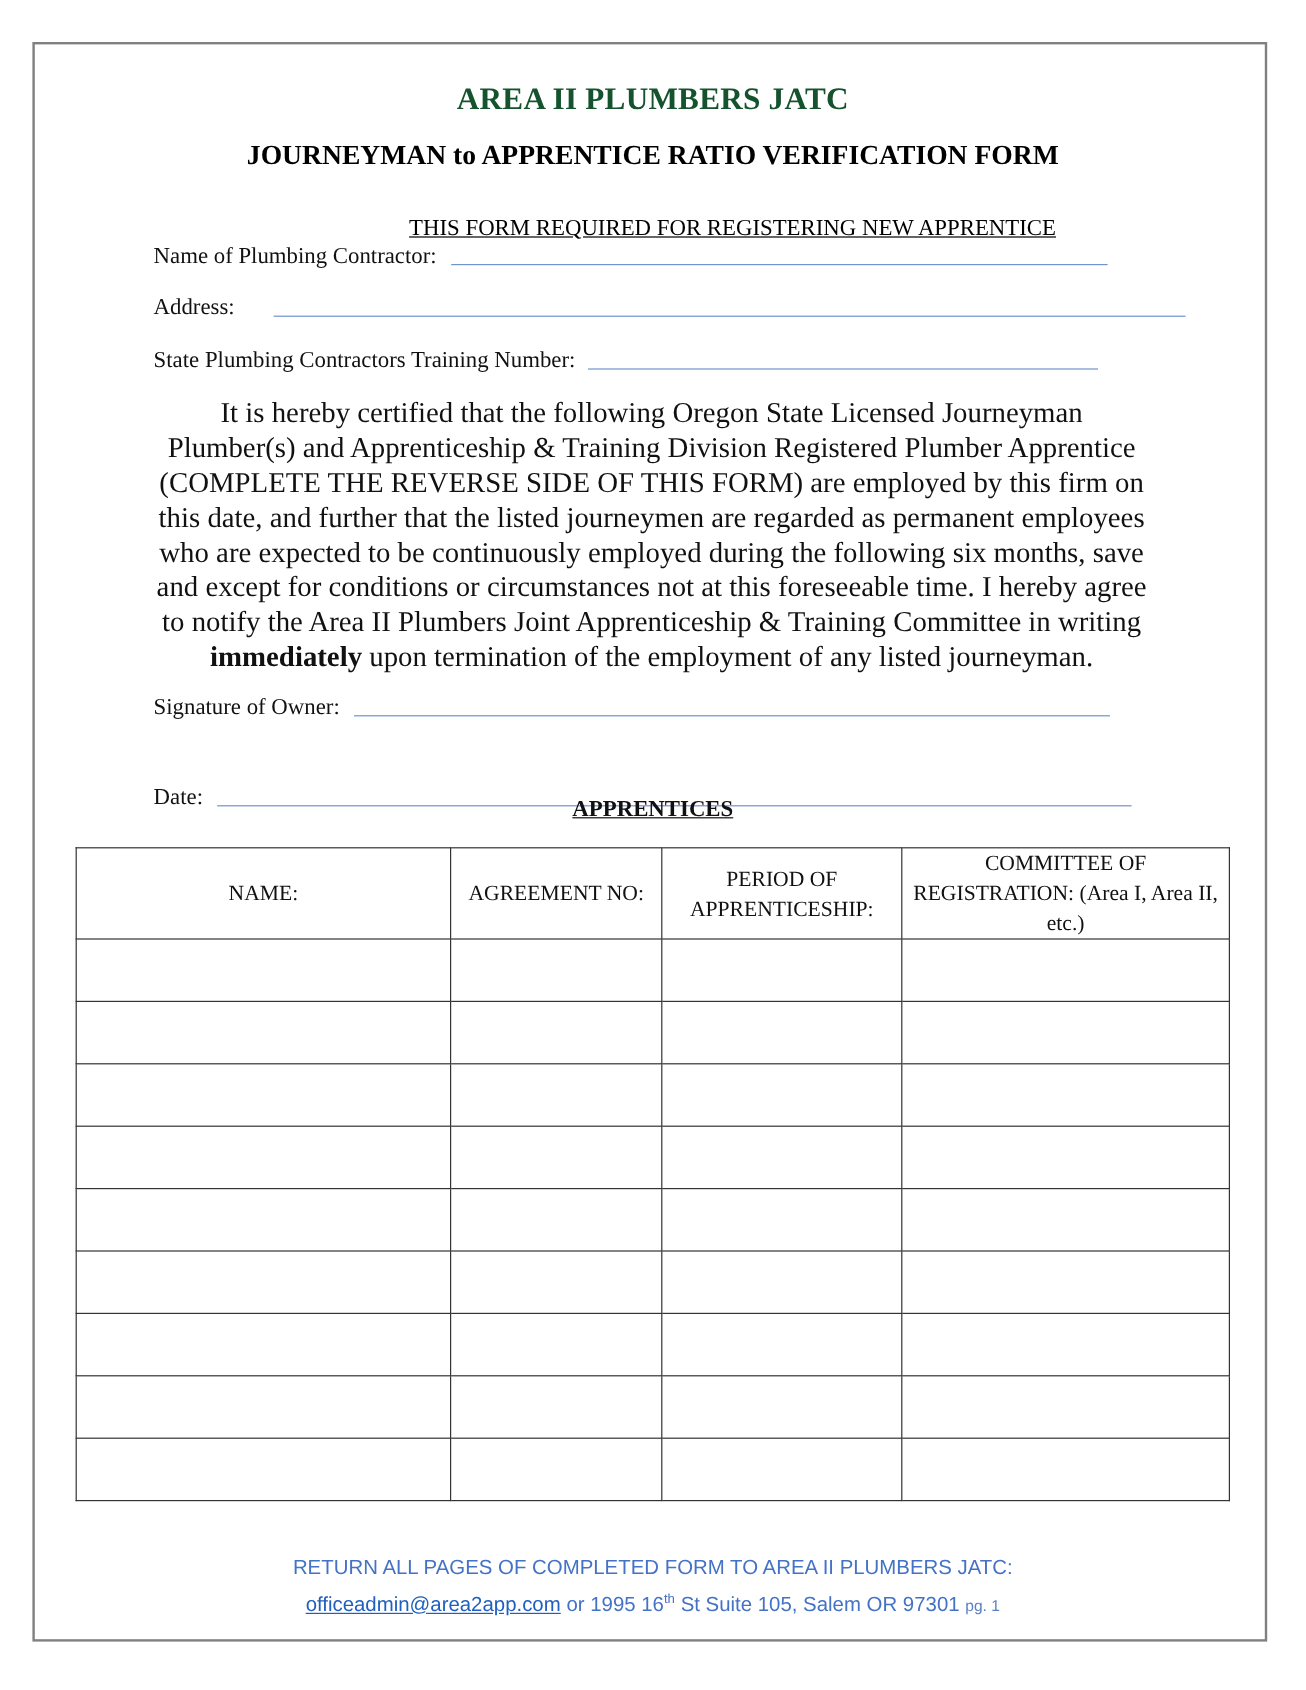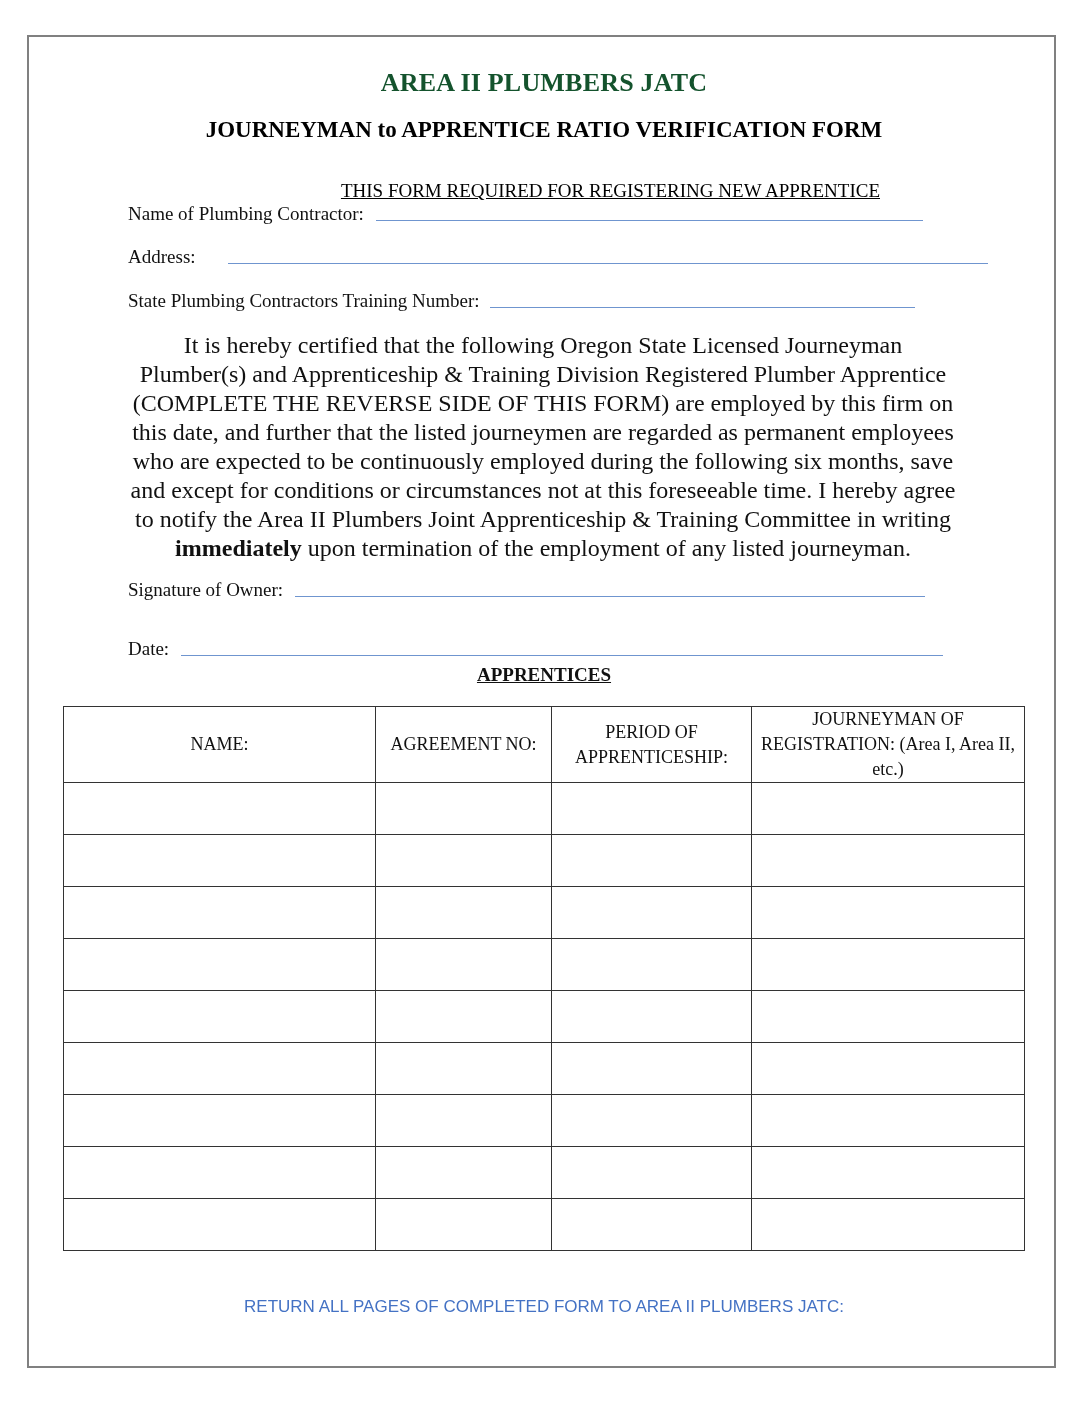--- a/index.html
+++ b/index.html
@@ -53,35 +53,35 @@
 </div>
 
 <div class="cert-paragraph"><span>It is hereby certified that the following Oregon State Licensed Journeyman Plumber(s) and Apprenticeship &amp; Training Division Registered Plumber Apprentice (COMPLETE THE REVERSE SIDE OF THIS FORM) are employed by this firm on this date, and further that the listed journeymen are regarded as permanent employees who are expected to be continuously employed during the following six months, save and except for conditions or circumstances not at this foreseeable time.  I hereby agree to notify the Area II Plumbers Joint Apprenticeship &amp; Training Committee in writing </span><b>immediately</b><span> upon termination of the employment of any listed journeyman.</span></div>
 
 <div class="field-row" style="top:579px;">
   <span class="field-label">Signature of Owner:</span>
   <span style="width:12px;"></span>
   <span class="field-line" style="width:630px;"></span>
 </div>
 
-<div class="field-row" style="top:638px;">
+<div class="field-row" style="top:654px;">
   <span class="field-label">Date:</span>
   <span style="width:12px;"></span>
   <span class="field-line" style="width:762px;"></span>
 </div>
 
 <div class="section-heading"><span>APPRENTICES</span></div>
 
 <table class="apprentices">
   <thead>
     <tr>
       <th style="width:303px;">NAME:</th>
       <th style="width:167px;">AGREEMENT NO:</th>
       <th style="width:191px;">PERIOD OF APPRENTICESHIP:</th>
-      <th>JOURNEYMAN OF REGISTRATION: (Area I, Area II, etc.)</th>
+      <th>COMMITTEE OF REGISTRATION: (Area I, Area II, etc.)</th>
     </tr>
   </thead>
   <tbody>
     <tr>
         <td></td>
         <td></td>
         <td></td>
         <td></td>
       </tr>
     <tr>
@@ -130,13 +130,14 @@
         <td></td>
         <td></td>
         <td></td>
         <td></td>
       </tr>
   </tbody>
 </table>
 
 <div class="footer">
   <div>RETURN ALL PAGES OF COMPLETED FORM TO AREA II PLUMBERS JATC:</div>
+  <div><a>officeadmin@area2app.com</a><span> or 1995 16</span><sup>th</sup><span> St Suite 105, Salem OR 97301 </span><span class="pg">pg. 1</span></div>
 </div>
 
 </body></html>

